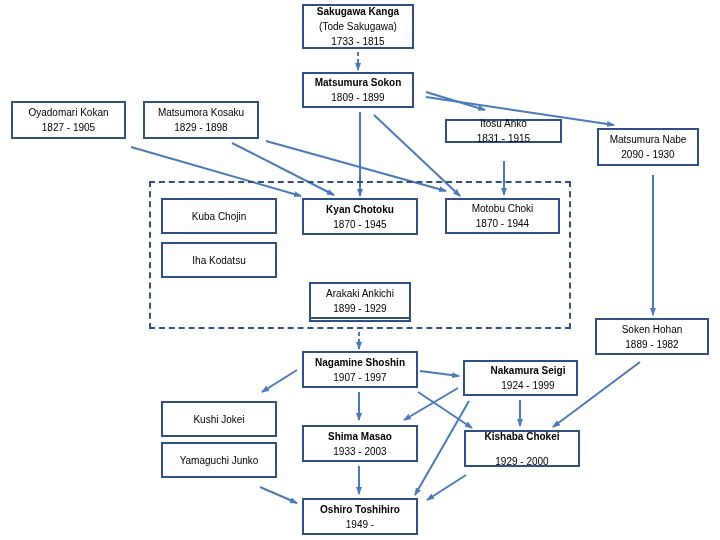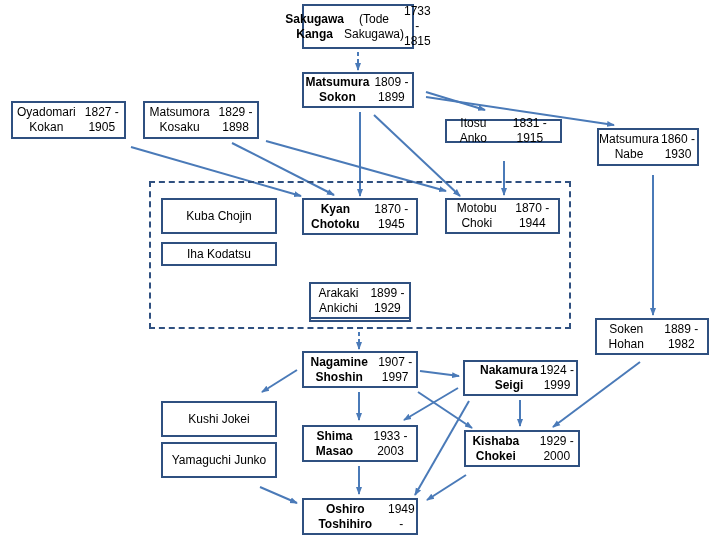--- a/index.html
+++ b/index.html
@@ -1,22 +1,22 @@
 <!DOCTYPE html>
 <html><head>
 <meta charset="utf-8">
 <style>
   html, body { margin: 0; padding: 0; background: #ffffff; }
   body { width: 720px; height: 540px; position: relative; overflow: hidden;
          font-family: "Liberation Sans", sans-serif; }
   #arrows { position: absolute; left: 0; top: 0; width: 720px; height: 540px; }
   .node { position: absolute; box-sizing: border-box; border: 2px solid #2f5080;
-          background: #ffffff; color: #000; display: flex; flex-direction: row;
+          background: #ffffff; color: #000; display: flex; flex-direction: column;
           align-items: center; justify-content: center; text-align: center;
-          font-size: 12px; line-height: 15px; }
+          font-size: 10px; line-height: 15px; }
   .node .name.bold { font-weight: bold; }
   .group { position: absolute; box-sizing: border-box; border: 2px dashed #2f5080; }
 </style>
 </head>
 <body>
 
 <svg id="arrows" xmlns="http://www.w3.org/2000/svg">
   <defs>
     <marker id="ah" markerWidth="8" markerHeight="8" refX="7" refY="4" orient="auto" markerUnits="userSpaceOnUse">
       <path d="M0,1 L8,4 L0,7 Z" fill="#4a7ab8"></path>
@@ -71,38 +71,38 @@
   <span>1829 - 1898</span>
 </div>
 
 <div class="node" style="left:445px;top:119px;width:117px;height:24px;">
   <span class="name">Itosu Anko</span>
   <span>1831 - 1915</span>
 </div>
 
 <div class="node" style="left:597px;top:128px;width:102px;height:38px;">
   <span class="name">Matsumura Nabe</span>
-  <span>1860 - 1930</span>
+  <span>2090 - 1930</span>
 </div>
 
 <div class="node" style="left:161px;top:198px;width:116px;height:36px;">
   <span class="name">Kuba Chojin</span>
 </div>
 
 <div class="node" style="left:302px;top:198px;width:116px;height:37px;">
   <span class="name bold">Kyan Chotoku</span>
   <span>1870 - 1945</span>
 </div>
 
 <div class="node" style="left:445px;top:198px;width:115px;height:36px;">
   <span class="name">Motobu Choki</span>
   <span>1870 - 1944</span>
 </div>
 
-<div class="node" style="left:161px;top:242px;width:116px;height:24px;">
+<div class="node" style="left:161px;top:242px;width:116px;height:36px;">
   <span class="name">Iha Kodatsu</span>
 </div>
 
 <div class="node" style="left:309px;top:242px;width:102px;height:36px;margin-top:44px;">
   <span class="name">Shimabuku  Taro</span>
 </div>
 
 <div class="node" style="left:309px;top:282px;width:102px;height:37px;">
   <span class="name">Arakaki Ankichi</span>
   <span>1899 - 1929</span>

